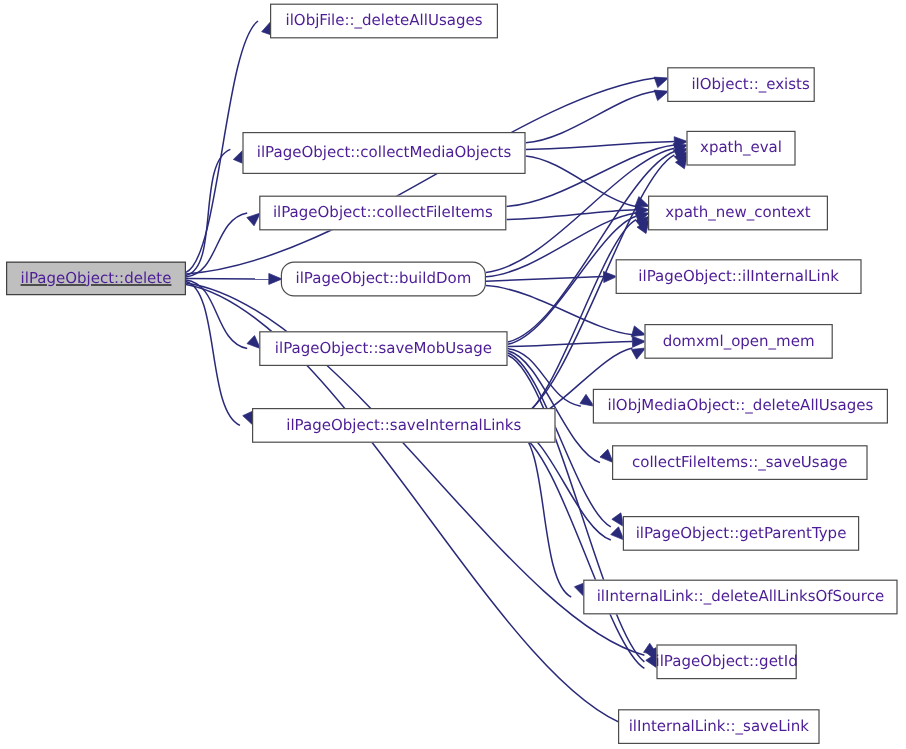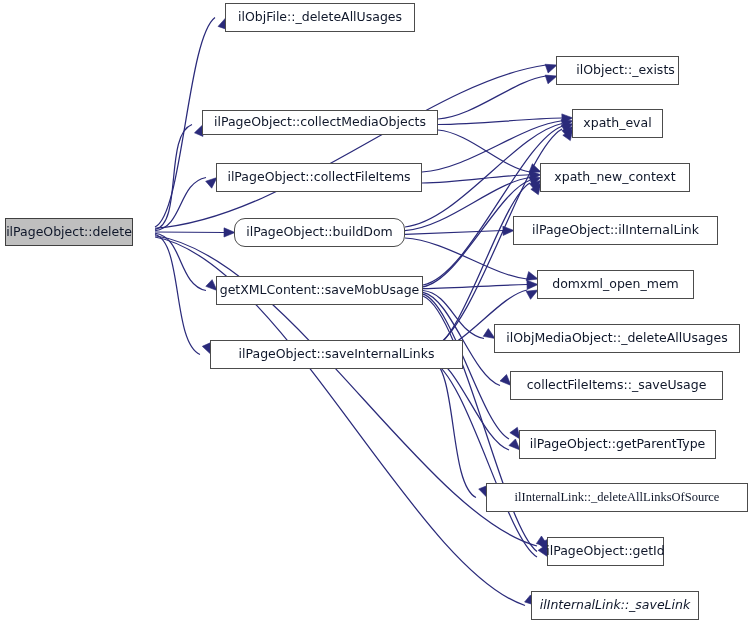--- a/index.html
+++ b/index.html
@@ -41,21 +41,21 @@
     align-items: center;
     justify-content: center;
     white-space: nowrap;
   }
   .node-box.highlight {
     background: #bfbfbf;
     border-color: #404040;
   }
   .node-label {
     font-size: 12.5px;
-    color: #0f172a;
+    color: #4c1d95;
     line-height: 1;
     letter-spacing: 0px;
     padding: 0 6px;
   }
 </style>
 </head>
 <body>
 
 <div id="graph-root">
   <svg id="graph-svg" viewBox="0 0 755 624" xmlns="http://www.w3.org/2000/svg">
@@ -116,37 +116,37 @@
       <path class="edge-path" d="M 430 353.4 C 462.98 349.596, 497.9 296.34, 527 290"></path>
       <polygon points="538,290 530.5402667124347,299.3012031091892 526.1396910095634,291.2219127020248" class="arrow-head"></polygon>
       <path class="edge-path" d="M 430 355.6 C 458 361.264, 481 440.56, 509 450"></path>
       <polygon points="520,450 508.95959126890153,445.49784773133075 515.4512056969363,438.9787264624992" class="arrow-head"></polygon>
       <path class="edge-path" d="M 430 357.8 C 458 366.182, 448 483.53, 476 497.5"></path>
       <polygon points="487,497.5 478.67953118364005,488.9601054645867 487.2358027599778,485.57924511373596" class="arrow-head"></polygon>
       <path class="edge-path" d="M 430 360 C 466.38 371.82, 504.9 537.3, 537 557"></path>
       <polygon points="548,557 538.1399140387286,550.2963662960796 545.8473322204798,545.2728510953849" class="arrow-head"></polygon>
     </svg>
   <div id="node-layer">
-      <div class="node-box highlight" style="left: 5px; top: 218px; width: 128px; height: 28px;">
+      <div class="node-box highlight" style="left: 5px; top: 218px; width: 150px; height: 28px; text-decoration: underline;">
         <span class="node-label">ilPageObject::delete</span>
       </div>
       <div class="node-box" style="left: 225px; top: 3px; width: 190px; height: 29px;">
         <span class="node-label">ilObjFile::_deleteAllUsages</span>
       </div>
-      <div class="node-box" style="left: 202px; top: 110px; width: 236px; height: 25px;">
+      <div class="node-box" style="left: 202px; top: 110px; width: 236px; height: 35px;">
         <span class="node-label">ilPageObject::collectMediaObjects</span>
       </div>
       <div class="node-box" style="left: 216px; top: 163px; width: 206px; height: 29px;">
         <span class="node-label">ilPageObject::collectFileItems</span>
       </div>
       <div class="node-box" style="left: 234px; top: 218px; width: 171px; height: 29px; border-radius: 11px;">
         <span class="node-label">ilPageObject::buildDom</span>
       </div>
       <div class="node-box" style="left: 216px; top: 276px; width: 207px; height: 29px;">
-        <span class="node-label">getXMLContent::saveMobUsage</span>
+        <span class="node-label">ilPageObject::saveMobUsage</span>
       </div>
       <div class="node-box" style="left: 210px; top: 340px; width: 253px; height: 29px;">
         <span class="node-label">ilPageObject::saveInternalLinks</span>
       </div>
       <div class="node-box" style="left: 556px; top: 56px; width: 123px; height: 29px; padding-left: 16px;">
         <span class="node-label">ilObject::_exists</span>
       </div>
       <div class="node-box" style="left: 572px; top: 109px; width: 91px; height: 29px;">
         <span class="node-label">xpath_eval</span>
       </div>
@@ -161,23 +161,23 @@
       </div>
       <div class="node-box" style="left: 494px; top: 324px; width: 246px; height: 29px;">
         <span class="node-label">ilObjMediaObject::_deleteAllUsages</span>
       </div>
       <div class="node-box" style="left: 510px; top: 371px; width: 213px; height: 29px;">
         <span class="node-label">collectFileItems::_saveUsage</span>
       </div>
       <div class="node-box" style="left: 519px; top: 430px; width: 197px; height: 29px;">
         <span class="node-label">ilPageObject::getParentType</span>
       </div>
-      <div class="node-box" style="left: 486px; top: 483px; width: 262px; height: 29px; font-family: Liberation Serif, serif;">
+      <div class="node-box" style="left: 486px; top: 483px; width: 262px; height: 29px;">
         <span class="node-label">ilInternalLink::_deleteAllLinksOfSource</span>
       </div>
       <div class="node-box" style="left: 547px; top: 537px; width: 117px; height: 29px;">
         <span class="node-label">ilPageObject::getId</span>
       </div>
-      <div class="node-box" style="left: 531px; top: 591px; width: 168px; height: 29px; font-style: italic;">
+      <div class="node-box" style="left: 515px; top: 591px; width: 168px; height: 29px;">
         <span class="node-label">ilInternalLink::_saveLink</span>
       </div>
     </div>
 </div>
 
 </body></html>

